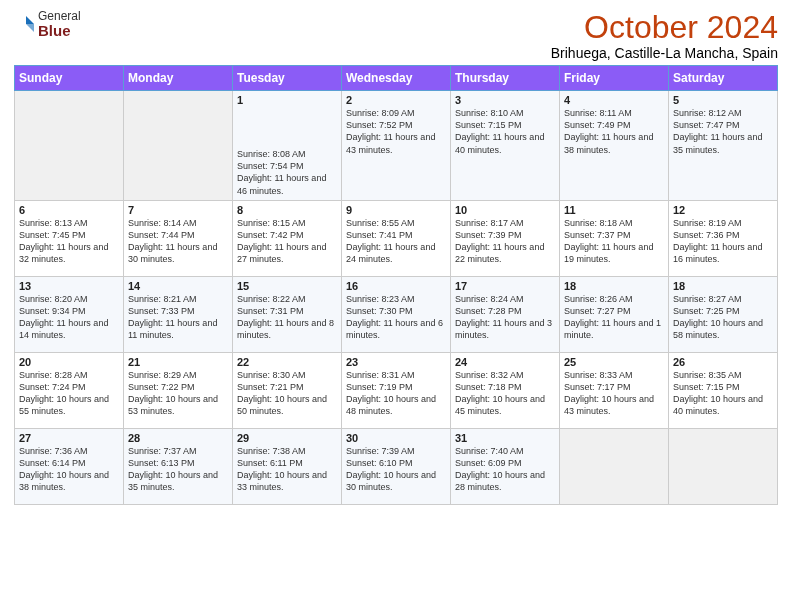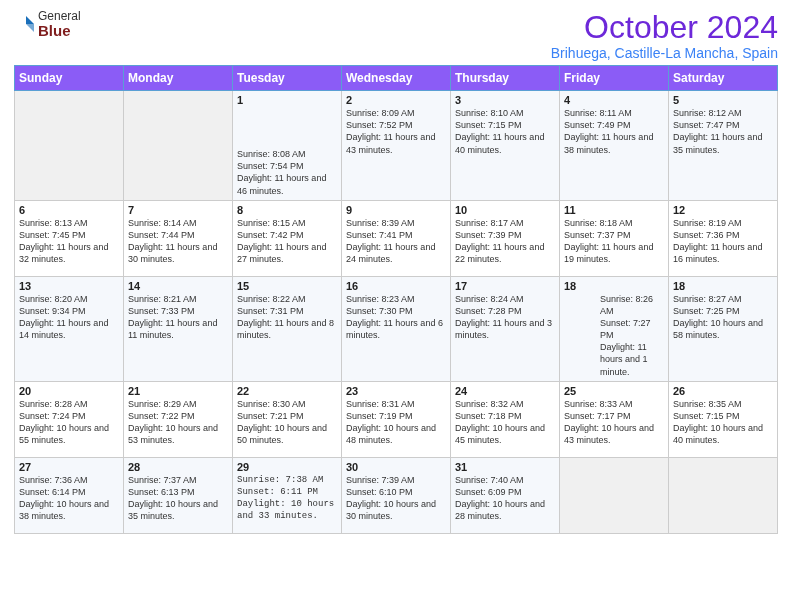--- a/index.html
+++ b/index.html
@@ -43,26 +43,26 @@
     .logo-icon {
       width: 22px;
       height: 22px;
     }
     .title-block {
       text-align: right;
     }
     .month-title {
       font-size: 32px;
       font-weight: 300;
-      color: #6d28d9;
+      color: #c2410c;
       line-height: 1.1;
     }
     .location {
       font-size: 14px;
-      color: #3b82f6;
+      color: #000000;
       font-weight: normal;
     }
     table {
       width: 100%;
       border-collapse: collapse;
       table-layout: fixed;
     }
     thead tr th {
       background-color: #8b5cf6;
       color: #fff;
@@ -185,21 +185,21 @@
 Daylight: 11 hours and 30 minutes.</div>
           </td>
           <td>
             <span class="day-number">8</span>
             <div class="cell-text" style="white-space: pre-line;">Sunrise: 8:15 AM
 Sunset: 7:42 PM
 Daylight: 11 hours and 27 minutes.</div>
           </td>
           <td>
             <span class="day-number">9</span>
-            <div class="cell-text" style="white-space: pre-line;">Sunrise: 8:39 AM
+            <div class="cell-text" style="white-space: pre-line;">Sunrise: 8:55 AM
 Sunset: 7:41 PM
 Daylight: 11 hours and 24 minutes.</div>
           </td>
           <td>
             <span class="day-number">10</span>
             <div class="cell-text" style="white-space: pre-line;">Sunrise: 8:17 AM
 Sunset: 7:39 PM
 Daylight: 11 hours and 22 minutes.</div>
           </td>
           <td>
@@ -241,21 +241,21 @@
 Daylight: 11 hours and 6 minutes.</div>
           </td>
           <td>
             <span class="day-number">17</span>
             <div class="cell-text" style="white-space: pre-line;">Sunrise: 8:24 AM
 Sunset: 7:28 PM
 Daylight: 11 hours and 3 minutes.</div>
           </td>
           <td>
             <span class="day-number">18</span>
-            <div class="cell-text" style="white-space: pre-line; margin-left: 36px;">Sunrise: 8:26 AM
+            <div class="cell-text" style="white-space: pre-line;">Sunrise: 8:26 AM
 Sunset: 7:27 PM
 Daylight: 11 hours and 1 minute.</div>
           </td>
           <td>
             <span class="day-number">18</span>
             <div class="cell-text" style="white-space: pre-line;">Sunrise: 8:27 AM
 Sunset: 7:25 PM
 Daylight: 10 hours and 58 minutes.</div>
           </td>
         </tr>
@@ -311,21 +311,21 @@
 Daylight: 10 hours and 38 minutes.</div>
           </td>
           <td>
             <span class="day-number">28</span>
             <div class="cell-text" style="white-space: pre-line;">Sunrise: 7:37 AM
 Sunset: 6:13 PM
 Daylight: 10 hours and 35 minutes.</div>
           </td>
           <td>
             <span class="day-number">29</span>
-            <div class="cell-text" style="white-space: pre-line; font-family: Liberation Mono, monospace;">Sunrise: 7:38 AM
+            <div class="cell-text" style="white-space: pre-line;">Sunrise: 7:38 AM
 Sunset: 6:11 PM
 Daylight: 10 hours and 33 minutes.</div>
           </td>
           <td>
             <span class="day-number">30</span>
             <div class="cell-text" style="white-space: pre-line;">Sunrise: 7:39 AM
 Sunset: 6:10 PM
 Daylight: 10 hours and 30 minutes.</div>
           </td>
           <td>

